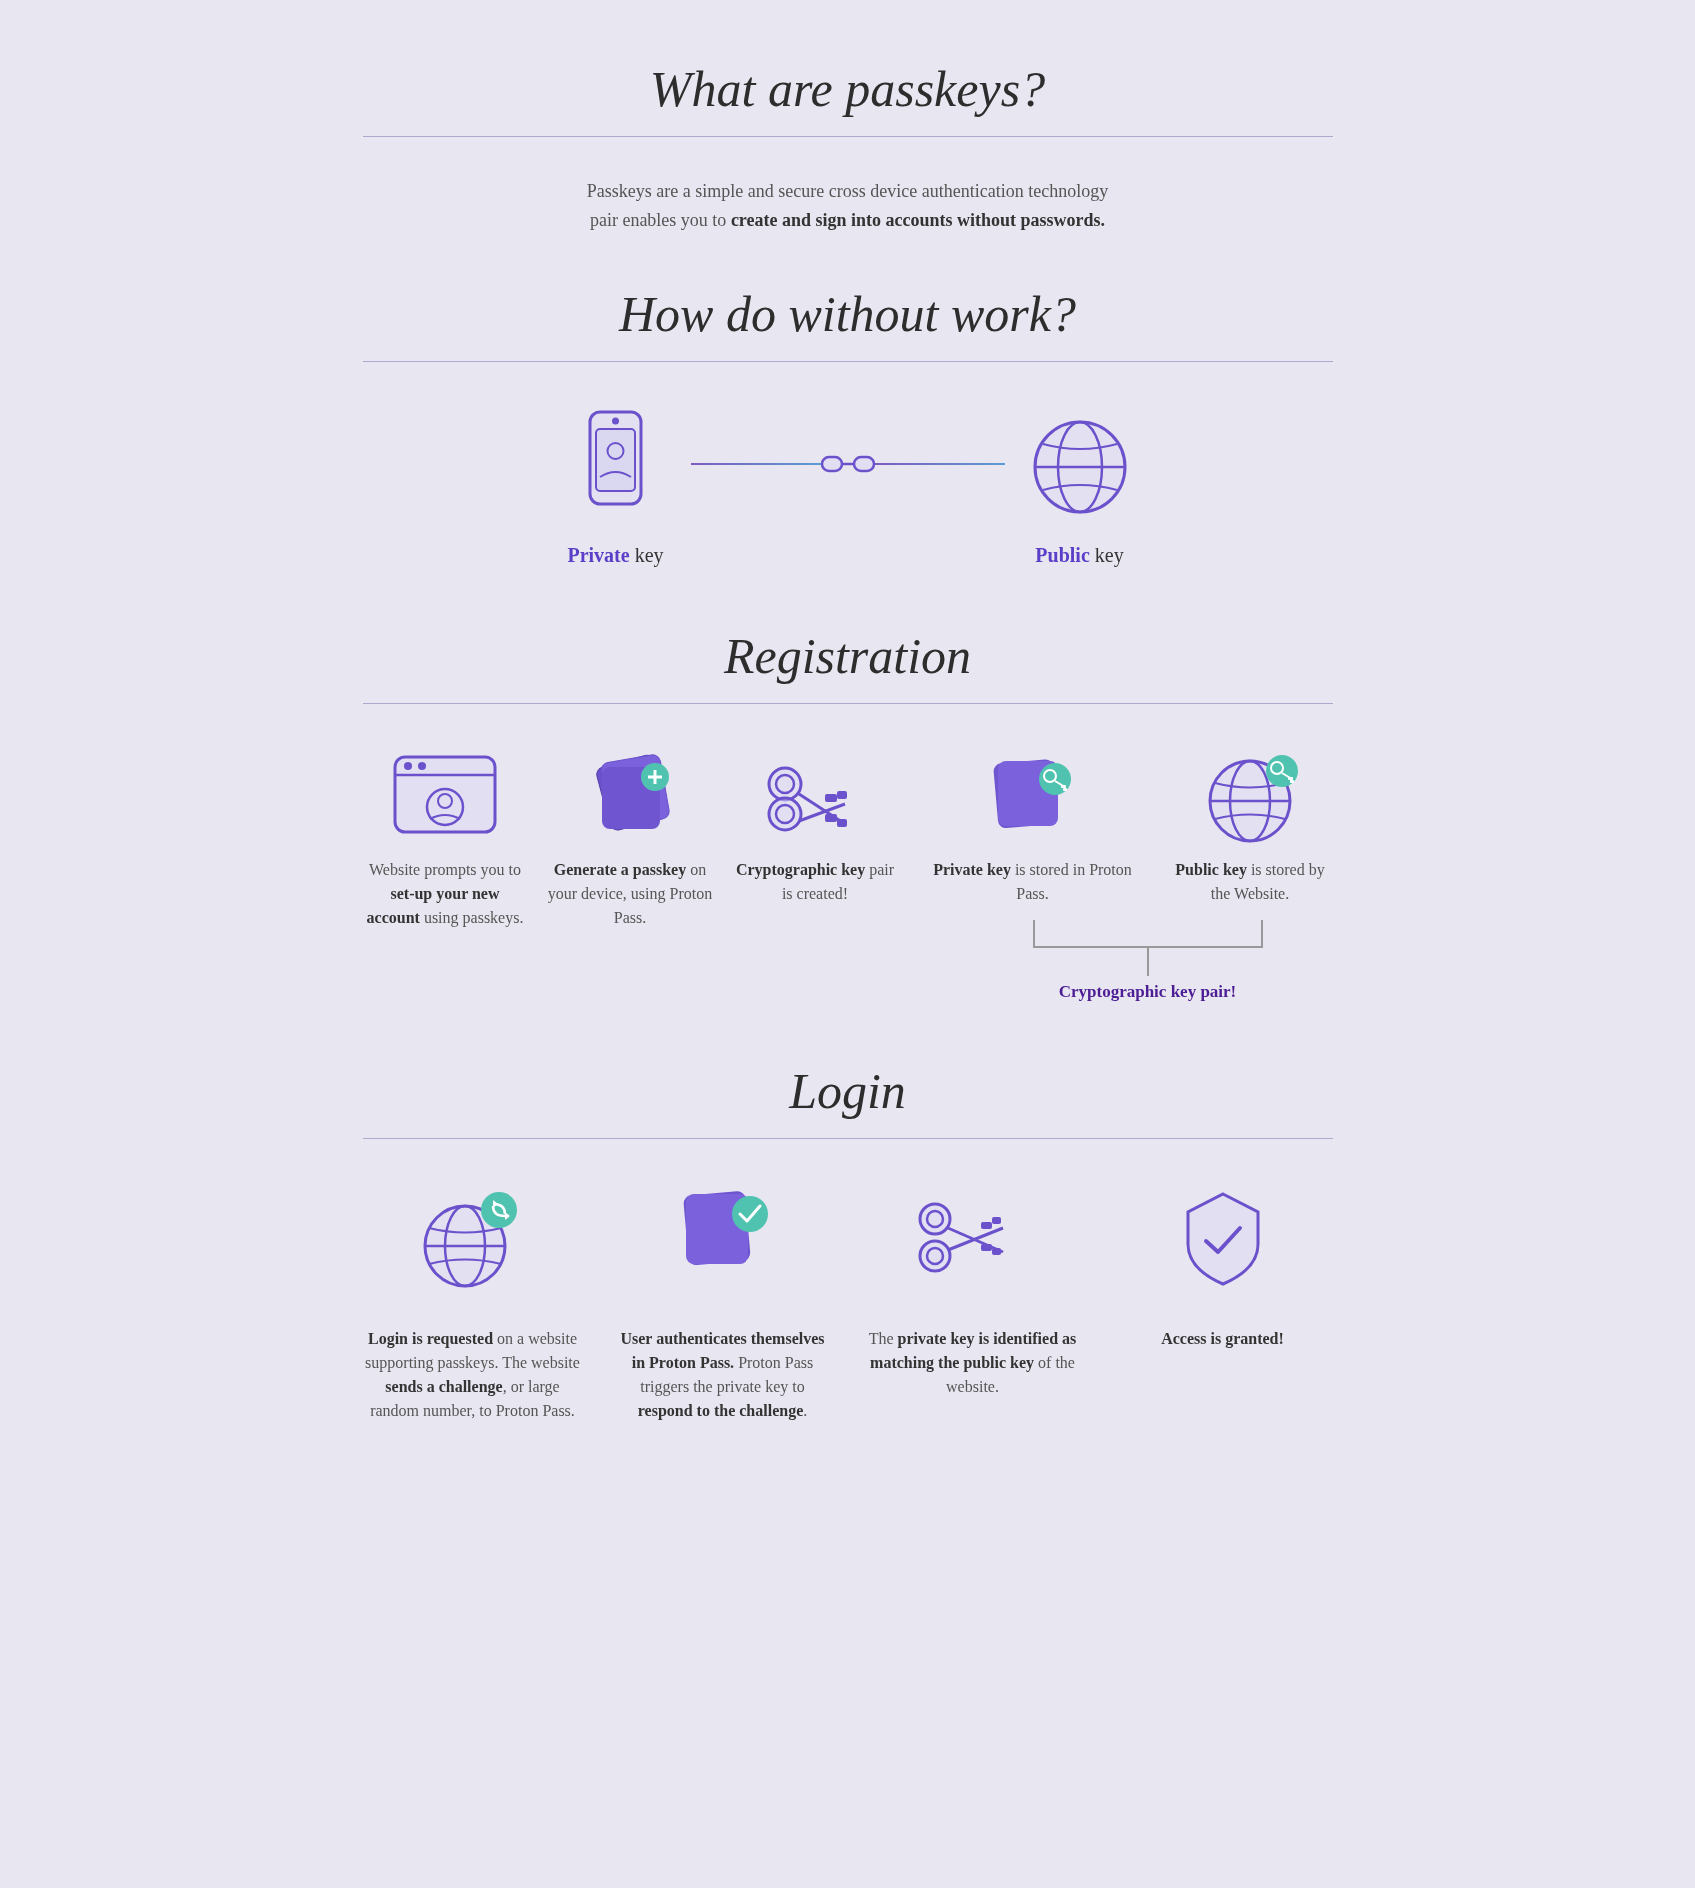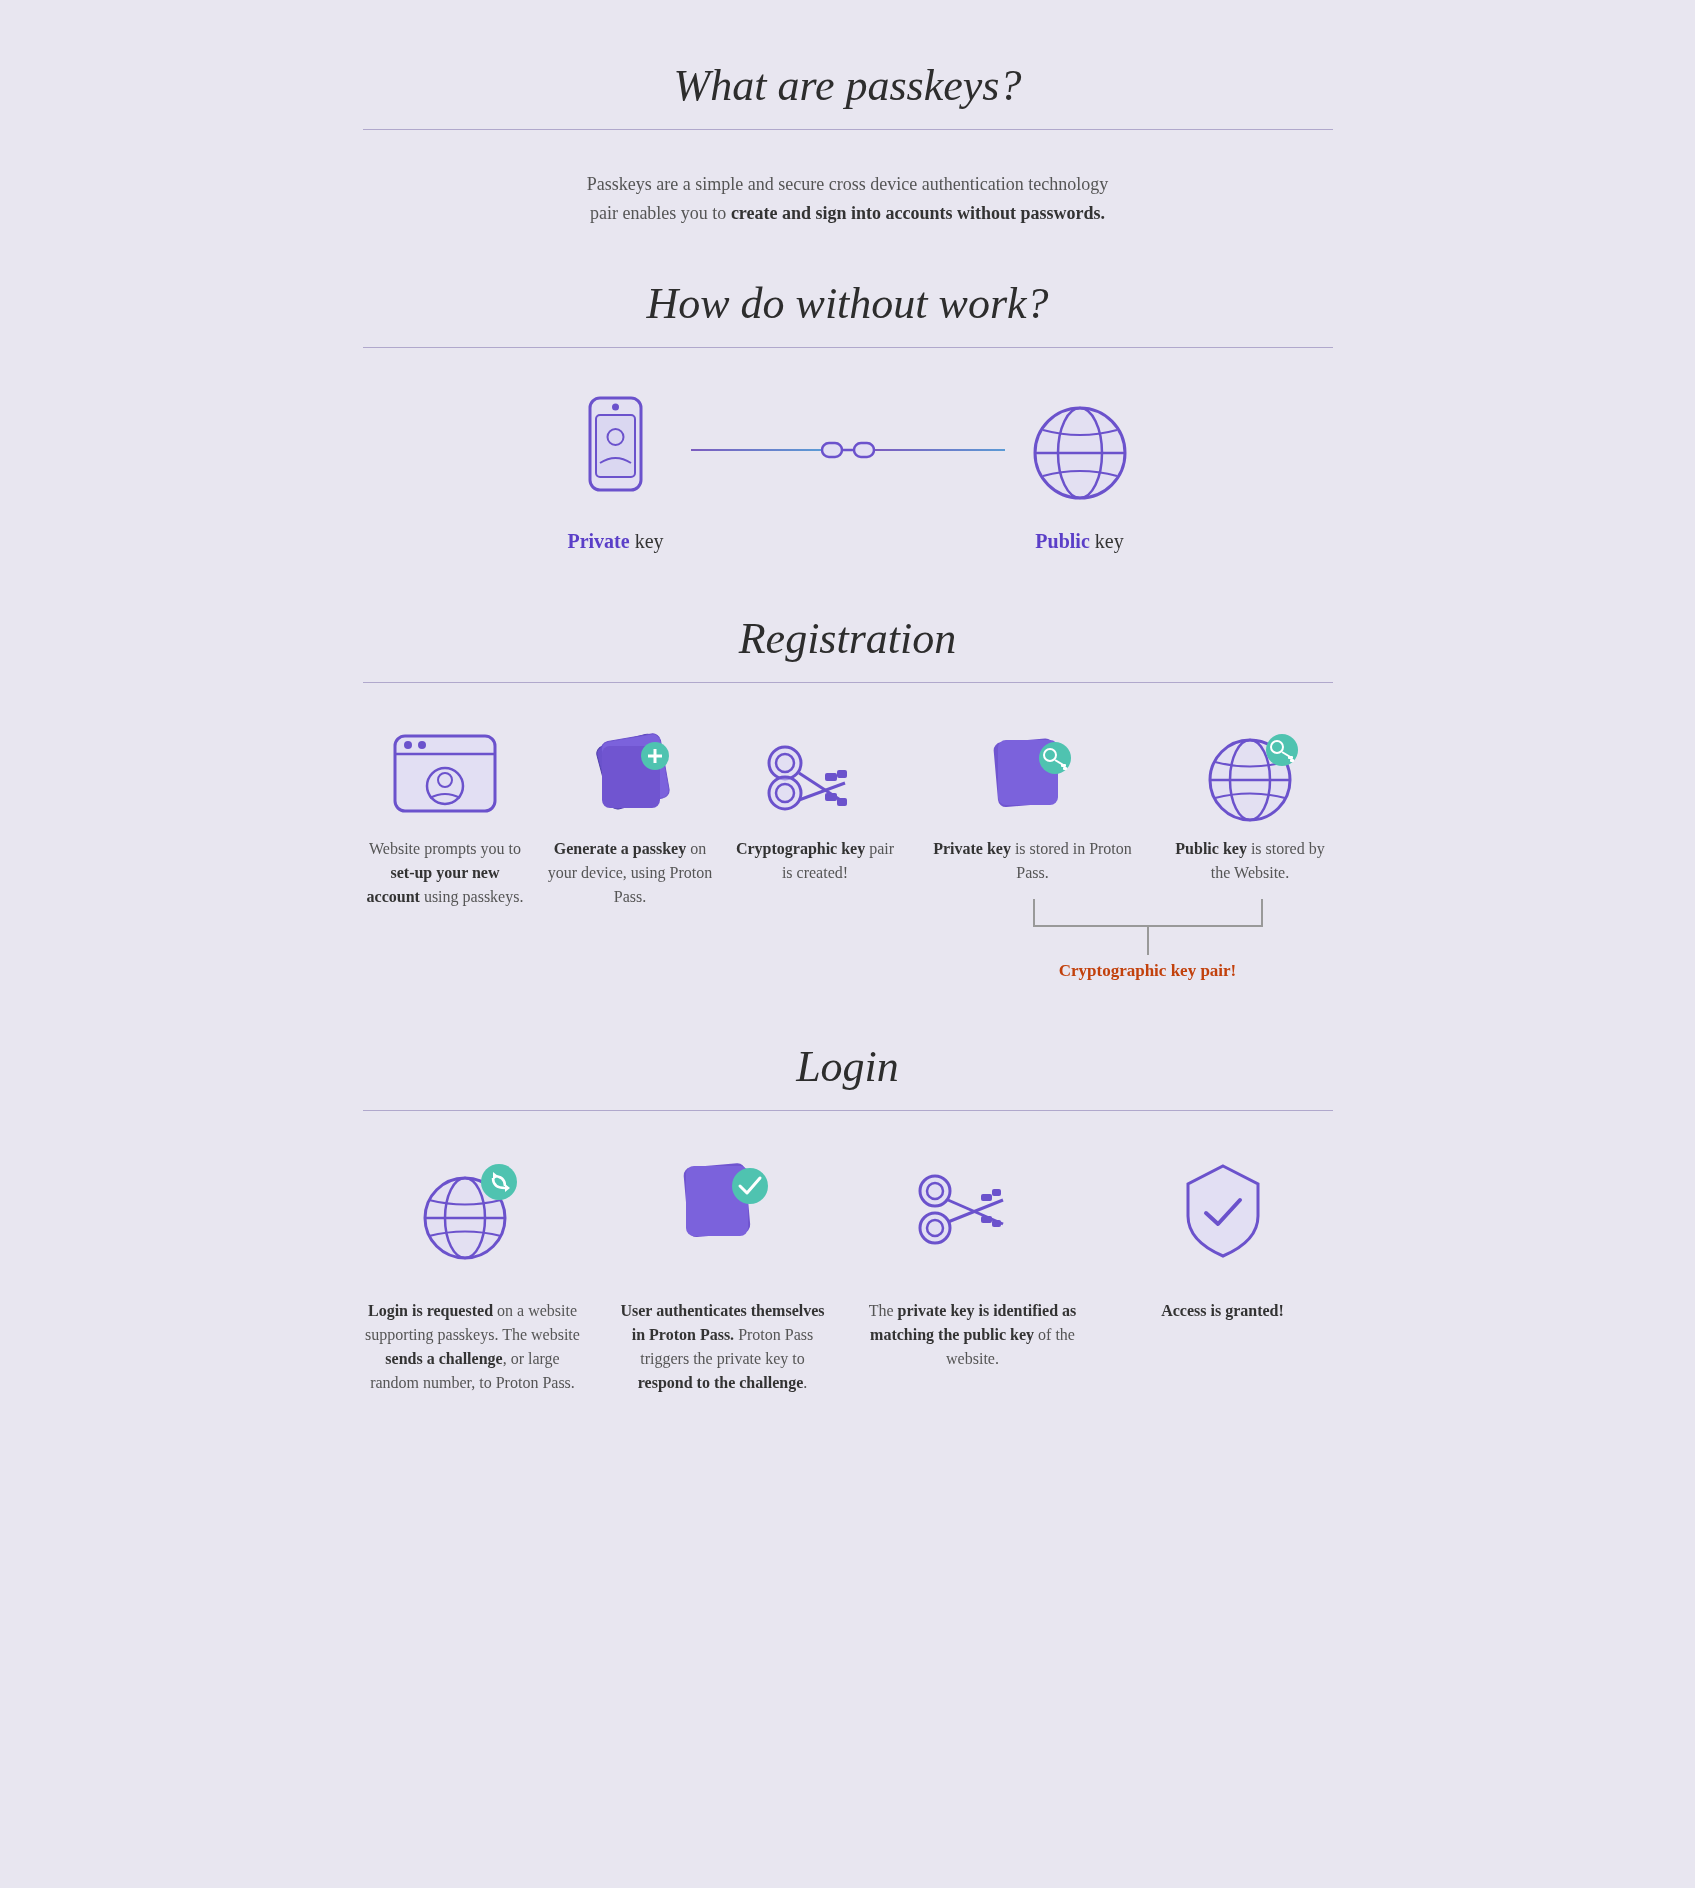--- a/index.html
+++ b/index.html
@@ -11,21 +11,21 @@
       min-height: 1888px;
     }
     .page {
       max-width: 1050px;
       margin: 0 auto;
       padding: 60px 40px;
     }
     
     .section-title {
       text-align: center;
-      font-size: 44px;
+      font-size: 50px;
       font-weight: 400;
       color: #2d2d2d;
       margin-bottom: 18px;
       font-style: italic;
     }
     .divider {
       border: none;
       border-top: 1.5px solid #b0a8cc;
       margin: 0 0 40px 0;
     }
@@ -115,21 +115,21 @@
       color: #555;
       line-height: 1.5;
     }
     .step-text strong {
       font-weight: 700;
       color: #333;
     }
     .bracket-label {
       font-size: 17px;
       font-weight: 700;
-      color: #c2410c;
+      color: #4c1d95;
       margin-top: 6px;
     }
     
     .login-section {
       margin-bottom: 60px;
     }
     .login-steps {
       display: flex;
       justify-content: space-between;
       align-items: flex-start;

